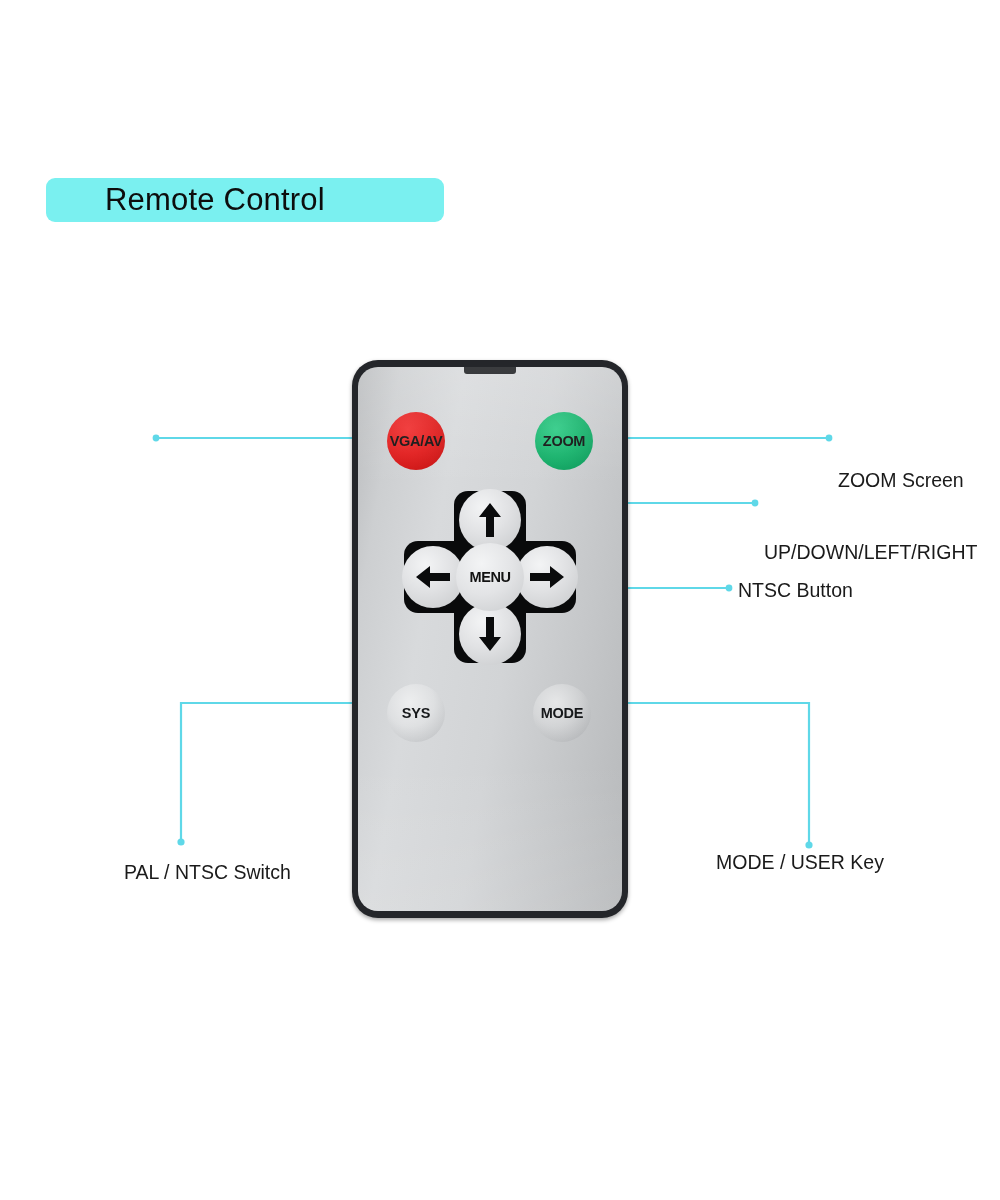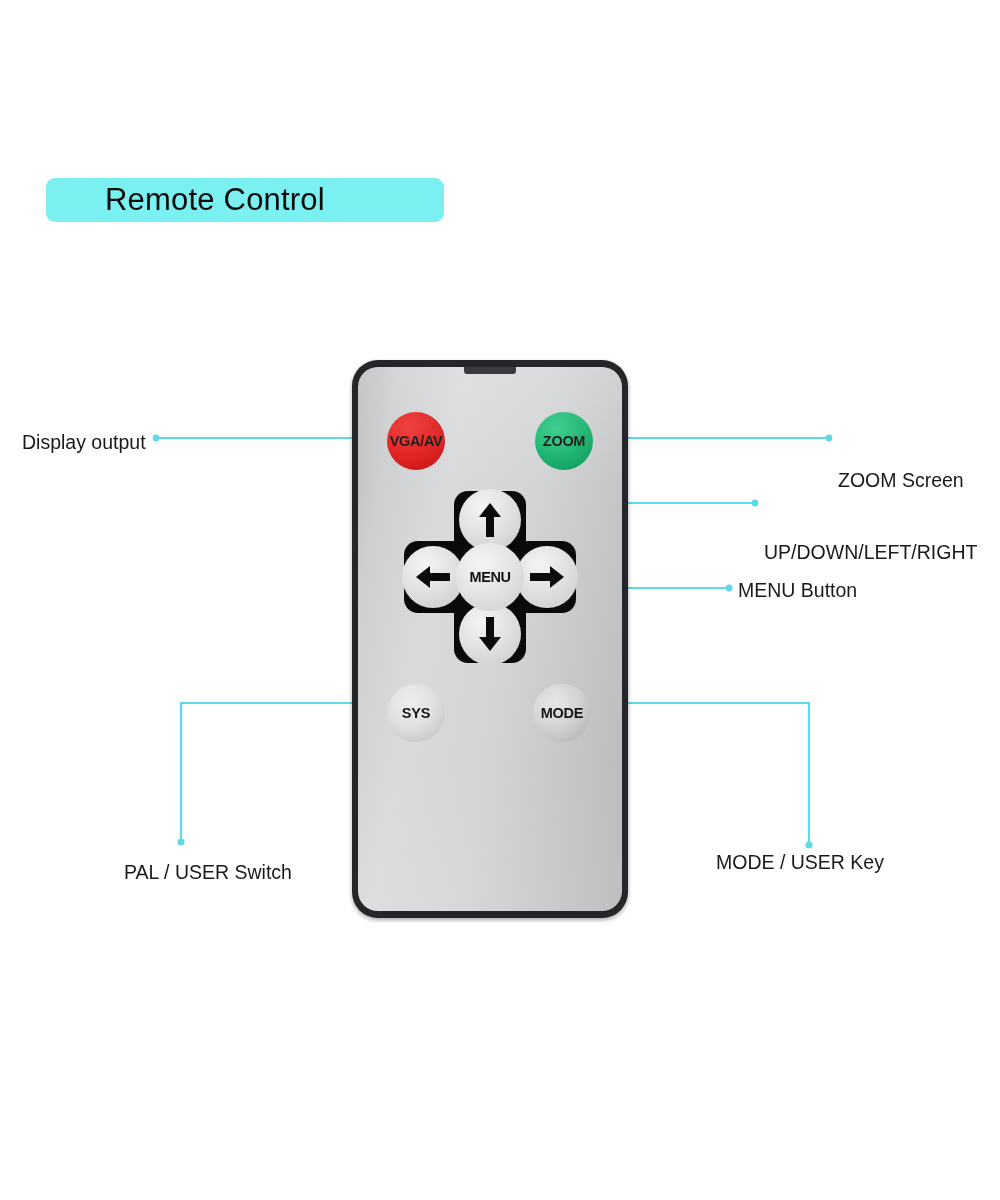--- a/index.html
+++ b/index.html
@@ -307,26 +307,25 @@
     </div>
 
     <div class="flush-btn" id="btn-mode">
       <span>MODE</span>
     </div>
 
   </div>
 </div>
 
 <div class="callout-label two-line" id="lbl-display">
-  <div>Display output</div>
 </div>
 
 <div class="callout-label two-line" id="lbl-pal">
-  <div>PAL / USER Switch</div>
+  <div>PAL / NTSC Switch</div>
 </div>
 
 <div class="callout-label" id="lbl-zoomscreen">ZOOM Screen</div>
 
 <div class="callout-label" id="lbl-updown">UP/DOWN/LEFT/RIGHT</div>
 
-<div class="callout-label" id="lbl-menubtn">MENU Button</div>
+<div class="callout-label" id="lbl-menubtn">NTSC Button</div>
 
 <div class="callout-label" id="lbl-modeuser">MODE / USER Key</div>
 
 </body></html>

